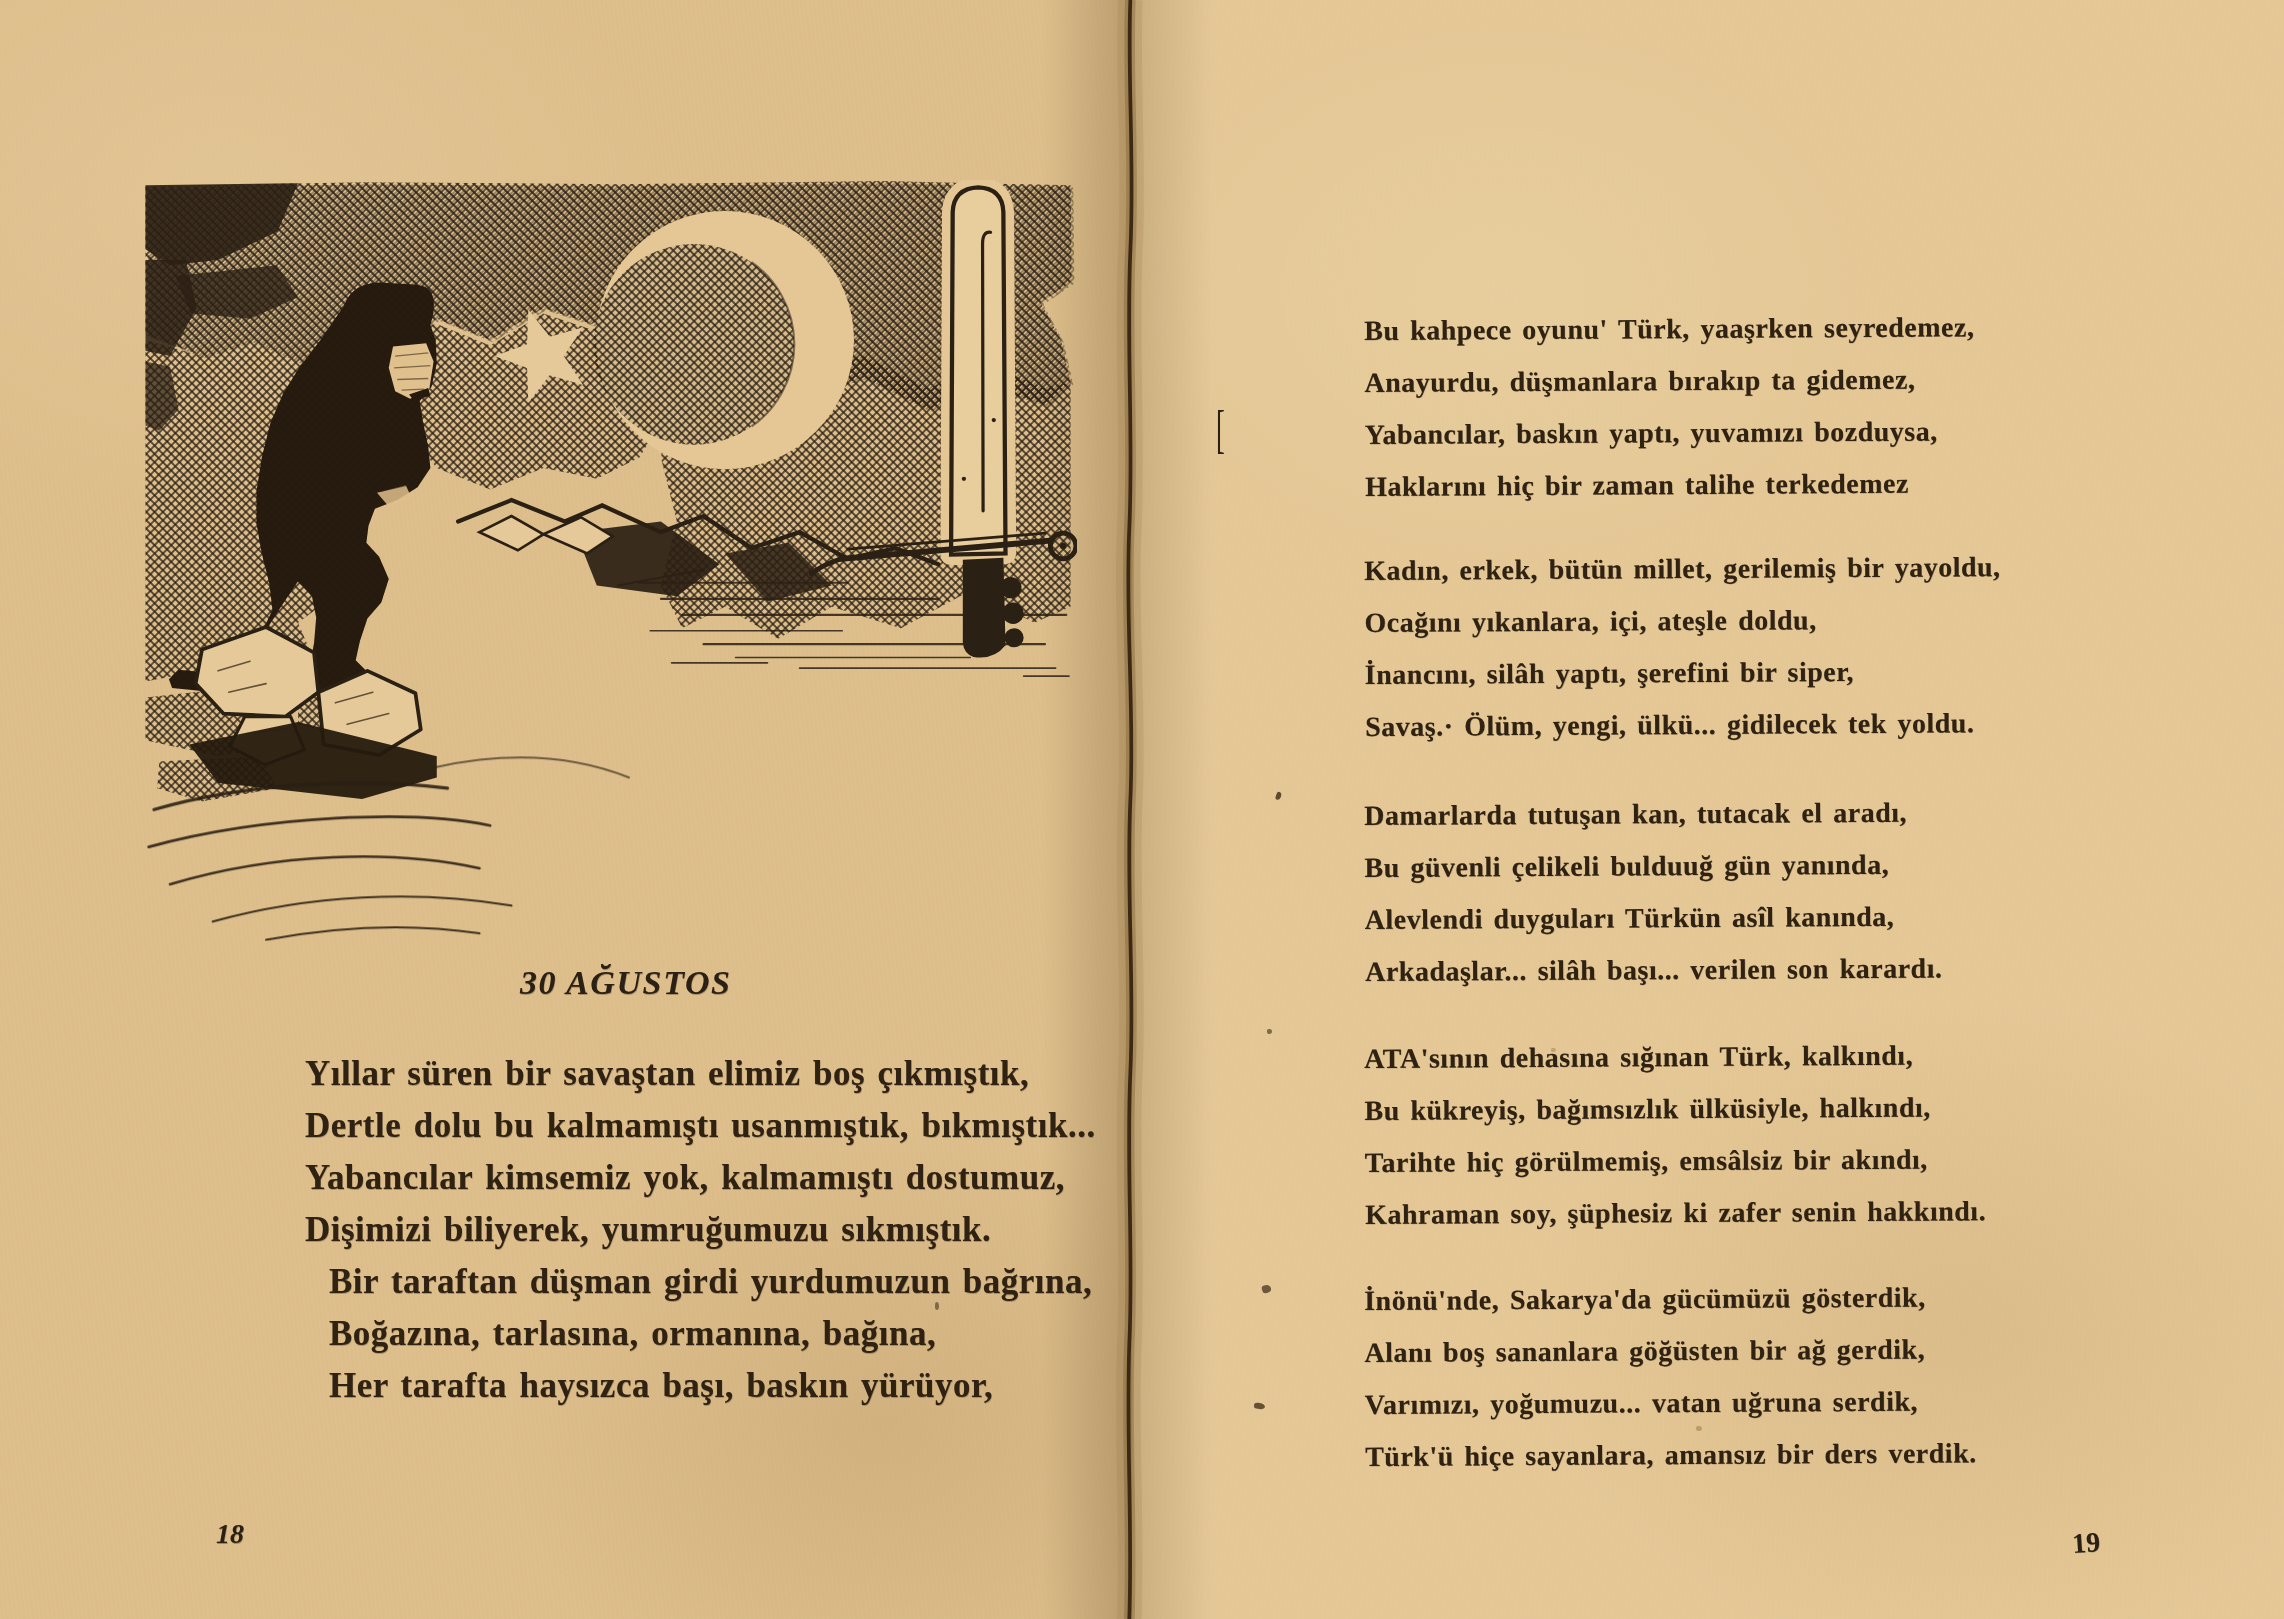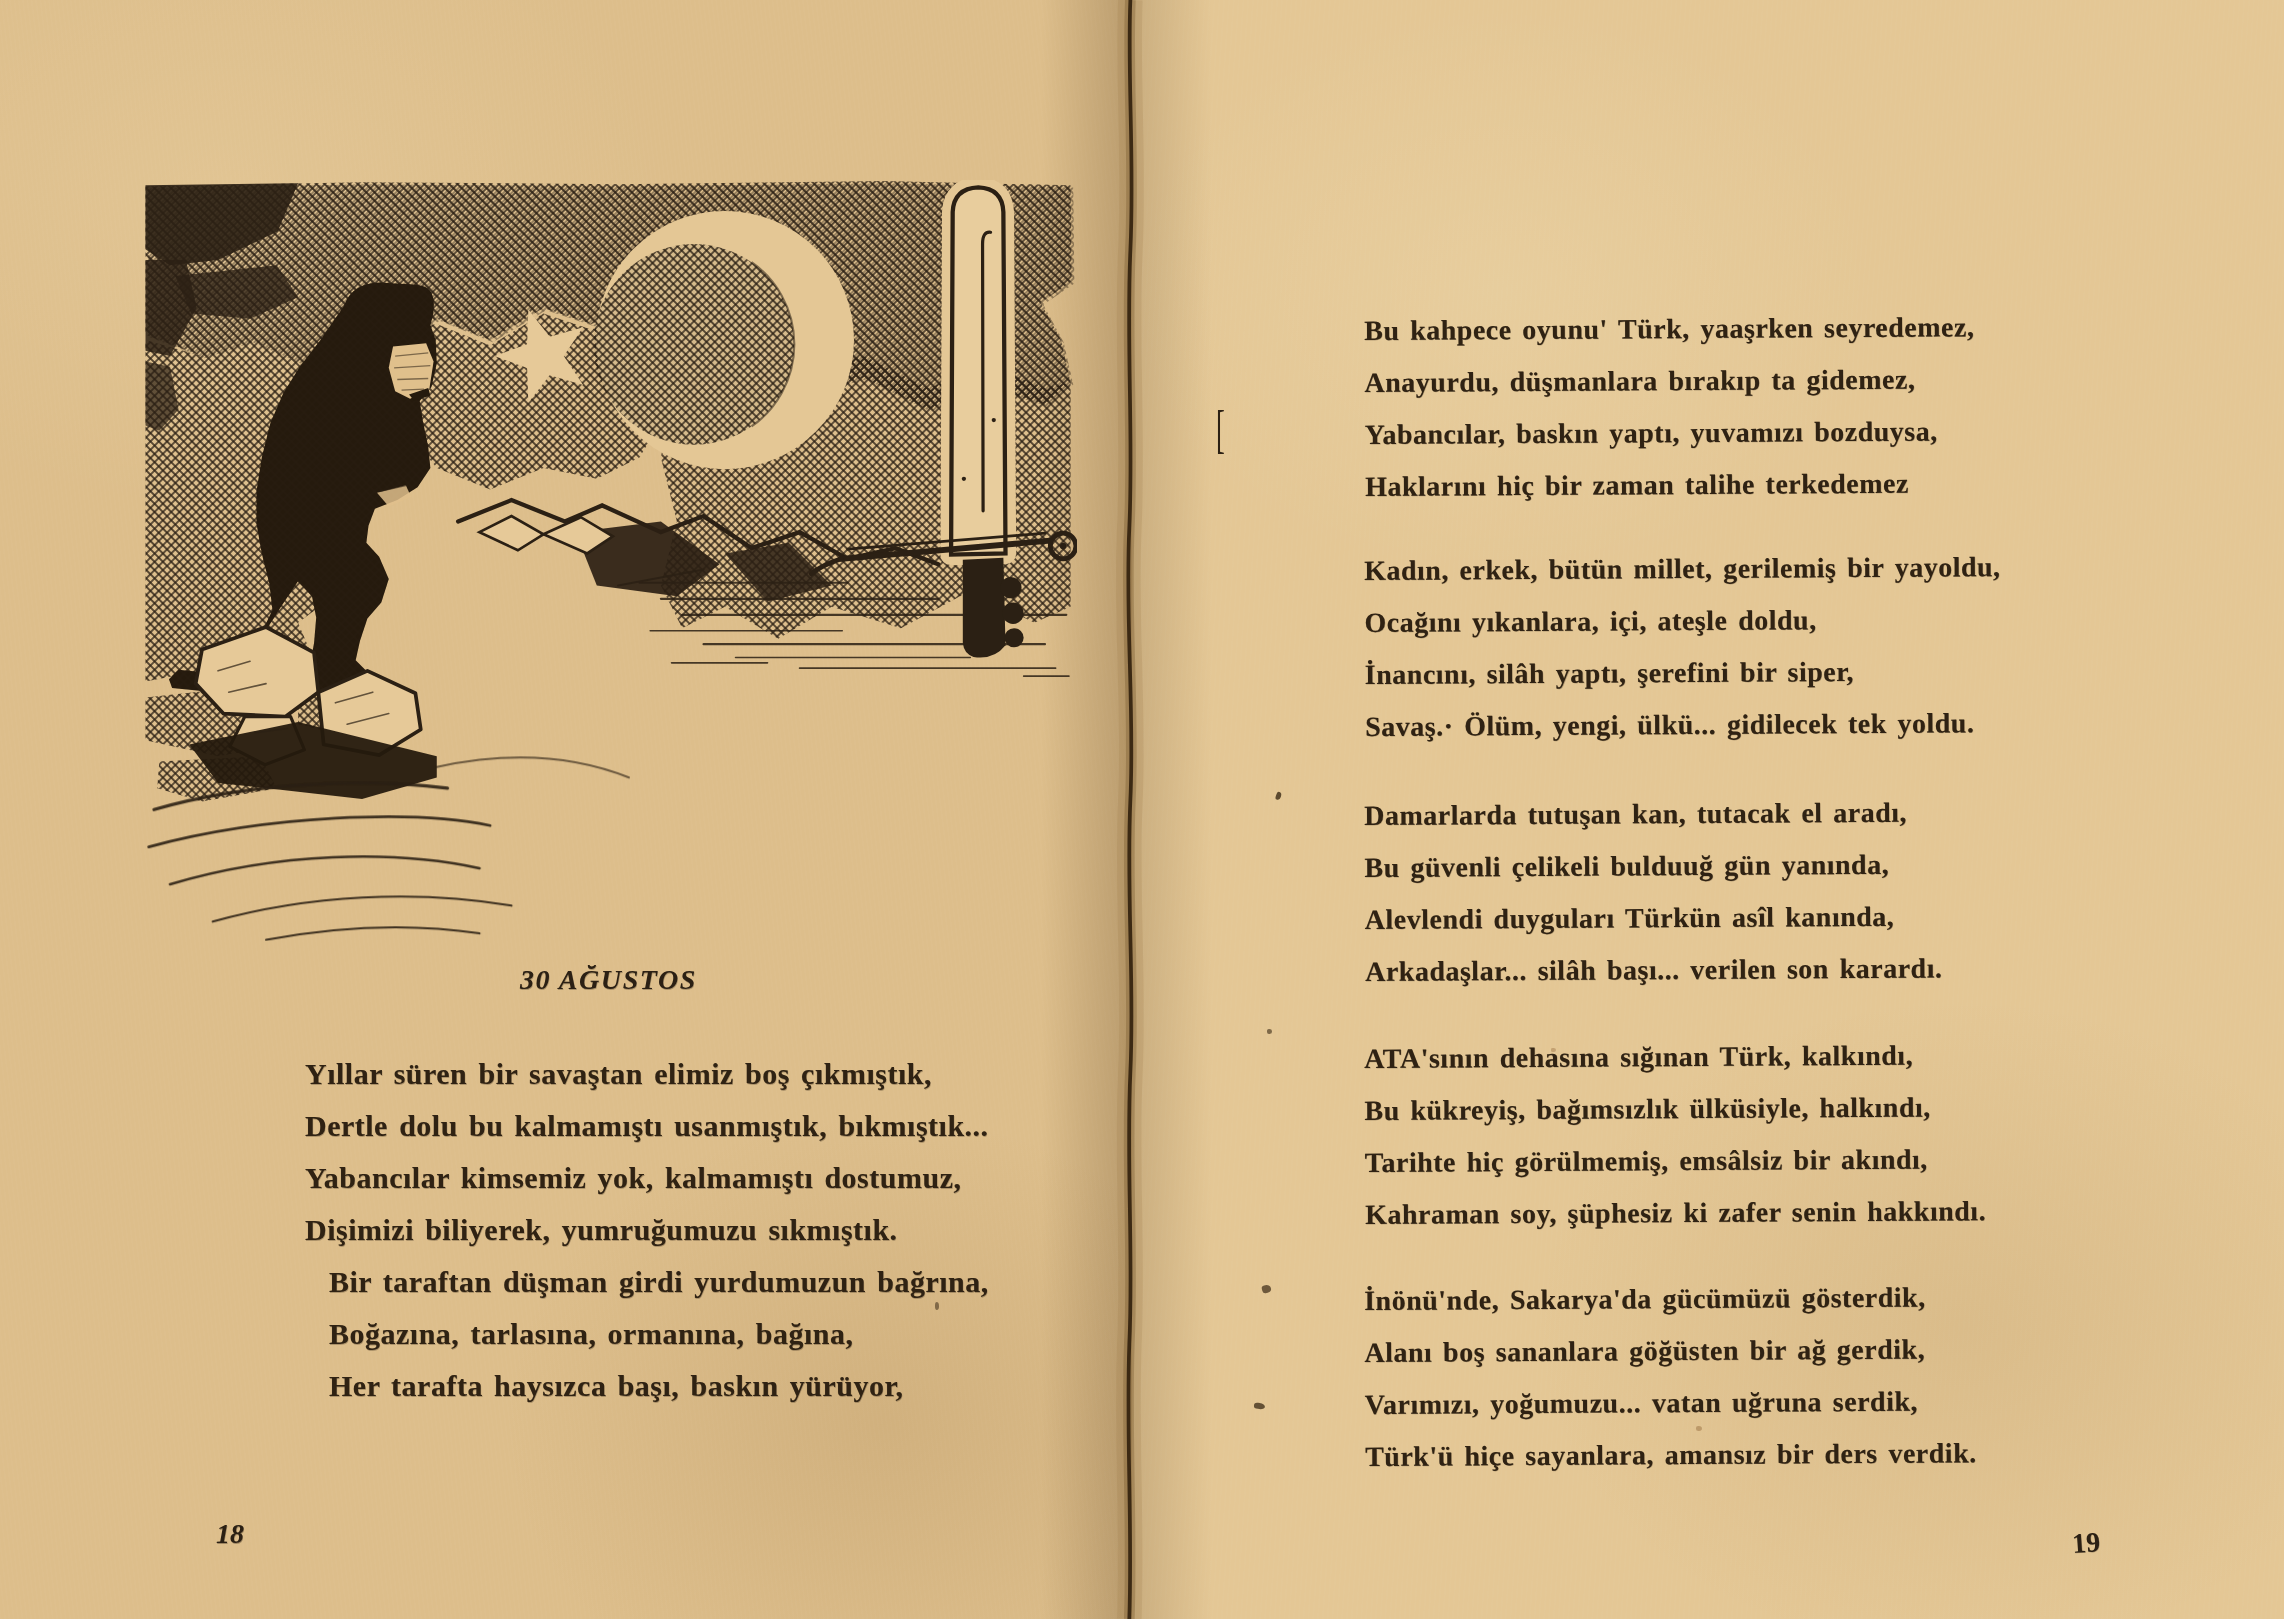--- a/index.html
+++ b/index.html
@@ -33,35 +33,35 @@
       #e4c795;
   }
   .page-right::before{
     content:"";position:absolute;left:0;top:0;bottom:0;width:80px;
     background:linear-gradient(to left, rgba(0,0,0,0), rgba(70,45,15,.17));
   }
   .gutter-svg{position:absolute;top:0;left:1095px;z-index:3;}
   .illustration{position:absolute;left:138px;top:180px;z-index:4;}
   .poem-title{
     position:absolute;left:520px;top:964px;z-index:5;
-    font-size:28px;font-style:italic;font-weight:700;letter-spacing:1.6px;
+    font-size:34px;font-style:italic;font-weight:700;letter-spacing:1.6px;
     color:#2b2014;text-shadow:0.5px 0.5px 0 rgba(43,32,20,.3);
     white-space:nowrap;
     text-align:center;
   }
   .stanza{
     position:absolute;z-index:5;
     font-size:28px;font-weight:700;line-height:52px;
     letter-spacing:0.5px;word-spacing:3.2px;
     color:#2f2213;
     text-shadow:0.5px 0.5px 0 rgba(47,34,19,.28), -0.3px 0 0 rgba(47,34,19,.18);
     white-space:nowrap;
   }
   .stanza .line{height:52px;}
-  .stanza-left{left:305px;font-size:30px;}
+  .stanza-left{left:305px;font-size:35px;}
   .s-l0{top:1048px;}
   .s-l1{top:1256px;margin-left:24px;}
   .stanza-right{left:1364px;font-size:28px;transform:rotate(-0.35deg);transform-origin:left top;}
   .s-r0{top:305px;}
   .s-r1{top:545px;}
   .s-r2{top:790px;}
   .s-r3{top:1033px;}
   .s-r4{top:1275px;}
   .page-number{
     position:absolute;z-index:5;font-size:28px;font-weight:700;color:#2b2014;

